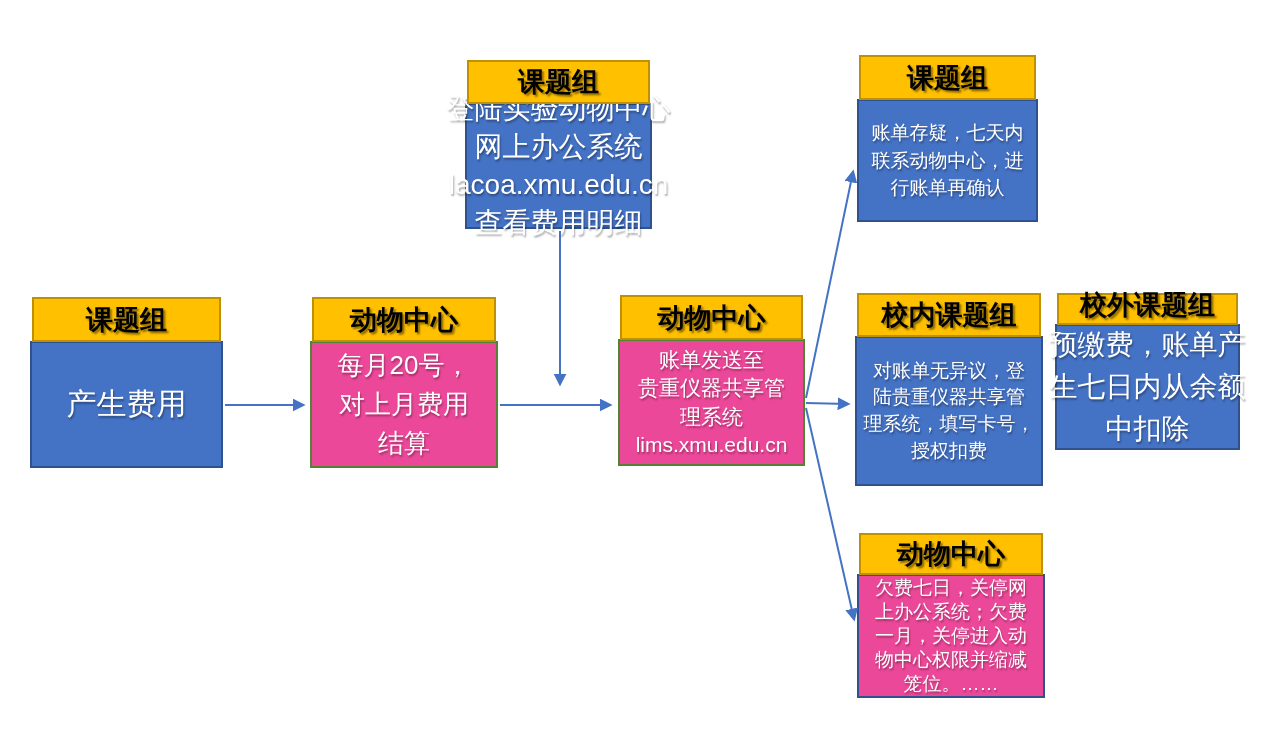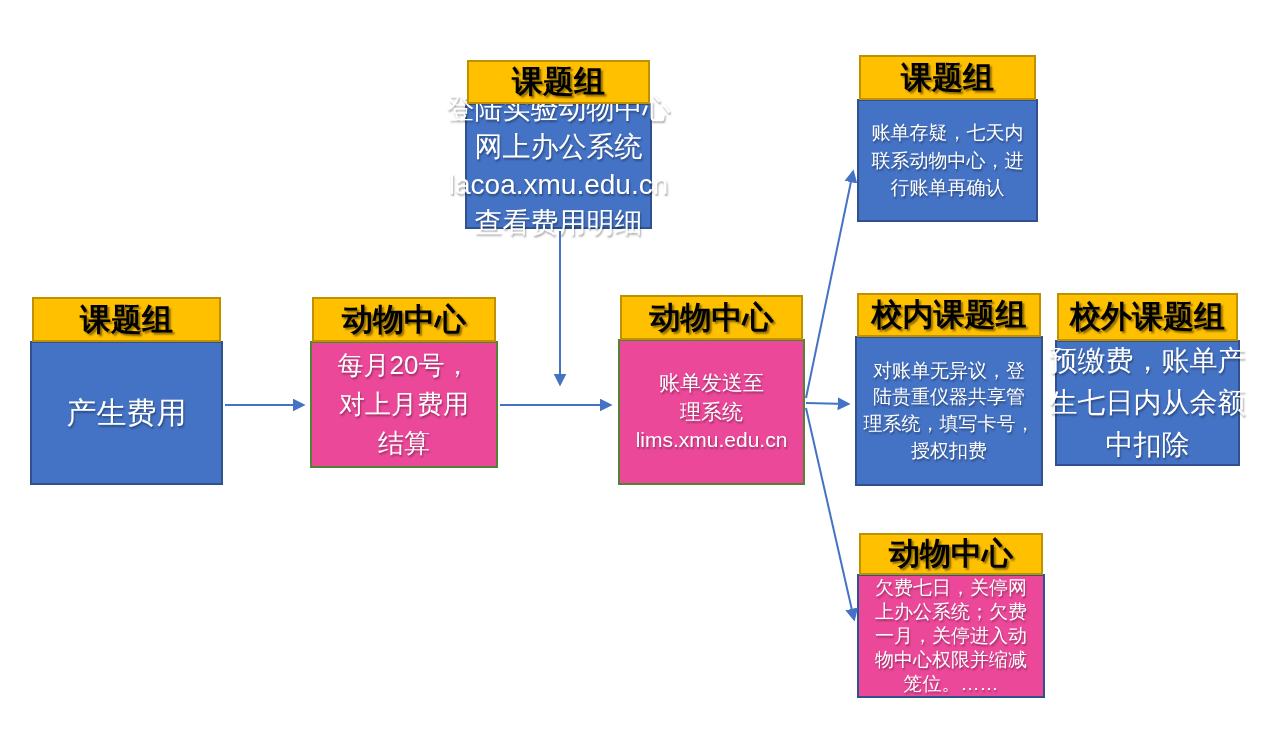--- a/index.html
+++ b/index.html
@@ -11,21 +11,21 @@
     font-family:"Liberation Sans","DejaVu Sans",sans-serif;
   }
   .node{position:absolute;}
   .node-header{
     position:relative;
     margin:0 2px;
     background:#FFC000;
     border:2px solid #BF9000;
     color:#000;
     font-weight:bold;
-    font-size:31px;
+    font-size:27px;
     display:flex;align-items:center;justify-content:center;
     text-shadow:2px 2px 2px rgba(0,0,0,0.45);
     box-sizing:border-box;
     z-index:2;
   }
   .node-body{
     position:relative;
     background:#4472C4;
     border:2px solid #2F528F;
     color:#fff;
@@ -43,21 +43,21 @@
 </style>
 </head>
 <body>
 
 <div id="canvas">
 
   <div class="node" style="left:30px;top:297px;width:193px;">
     <div class="node-header" style="height:45px;">
       <span>课题组</span>
     </div>
-    <div class="node-body" style="height:144px;font-size:30px;line-height:1.35;">
+    <div class="node-body" style="height:127px;font-size:30px;line-height:1.35;">
       <div class="line">产生费用</div>
     </div>
   </div>
 
   <div class="node" style="left:310px;top:297px;width:188px;">
     <div class="node-header" style="height:45px;">
       <span>动物中心</span>
     </div>
     <div class="node-body green" style="height:127px;font-size:26px;line-height:1.5;">
       <div class="line">每月20号，</div>
@@ -75,22 +75,23 @@
       <div class="line">网上办公系统</div>
       <div class="line">lacoa.xmu.edu.cn</div>
       <div class="line">查看费用明细</div>
     </div>
   </div>
 
   <div class="node" style="left:618px;top:295px;width:187px;">
     <div class="node-header" style="height:45px;">
       <span>动物中心</span>
     </div>
-    <div class="node-body green" style="height:146px;font-size:21px;line-height:1.35;">
+    <div class="node-body green" style="height:127px;font-size:21px;line-height:1.35;">
       <div class="line">账单发送至</div>
+      <div class="line">贵重仪器共享管</div>
       <div class="line">理系统</div>
       <div class="line">lims.xmu.edu.cn</div>
     </div>
   </div>
 
   <div class="node" style="left:857px;top:55px;width:181px;">
     <div class="node-header" style="height:45px;">
       <span>课题组</span>
     </div>
     <div class="node-body" style="height:123px;font-size:19px;line-height:1.45;">
@@ -106,21 +107,21 @@
     </div>
     <div class="node-body" style="height:150px;font-size:19px;line-height:1.4;">
       <div class="line">对账单无异议，登</div>
       <div class="line">陆贵重仪器共享管</div>
       <div class="line">理系统，填写卡号，</div>
       <div class="line">授权扣费</div>
     </div>
   </div>
 
   <div class="node" style="left:1055px;top:293px;width:185px;">
-    <div class="node-header" style="height:48px;">
+    <div class="node-header" style="height:32px;align-items:flex-end;">
       <span>校外课题组</span>
     </div>
     <div class="node-body" style="height:126px;font-size:28px;line-height:1.5;">
       <div class="line">预缴费，账单产</div>
       <div class="line">生七日内从余额</div>
       <div class="line">中扣除</div>
     </div>
   </div>
 
   <div class="node" style="left:857px;top:533px;width:188px;">

